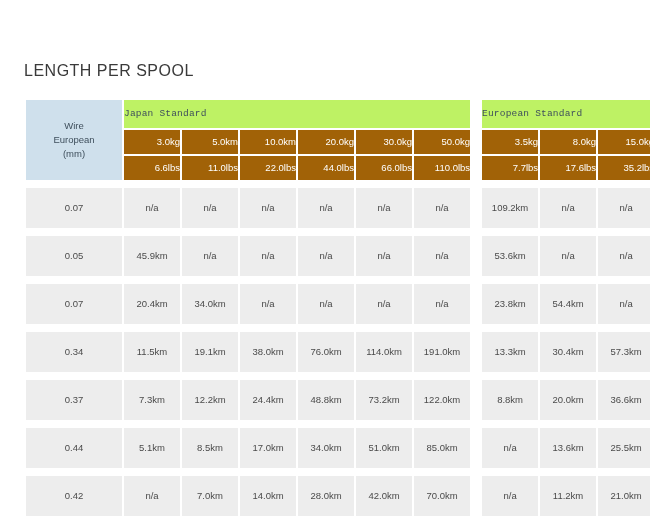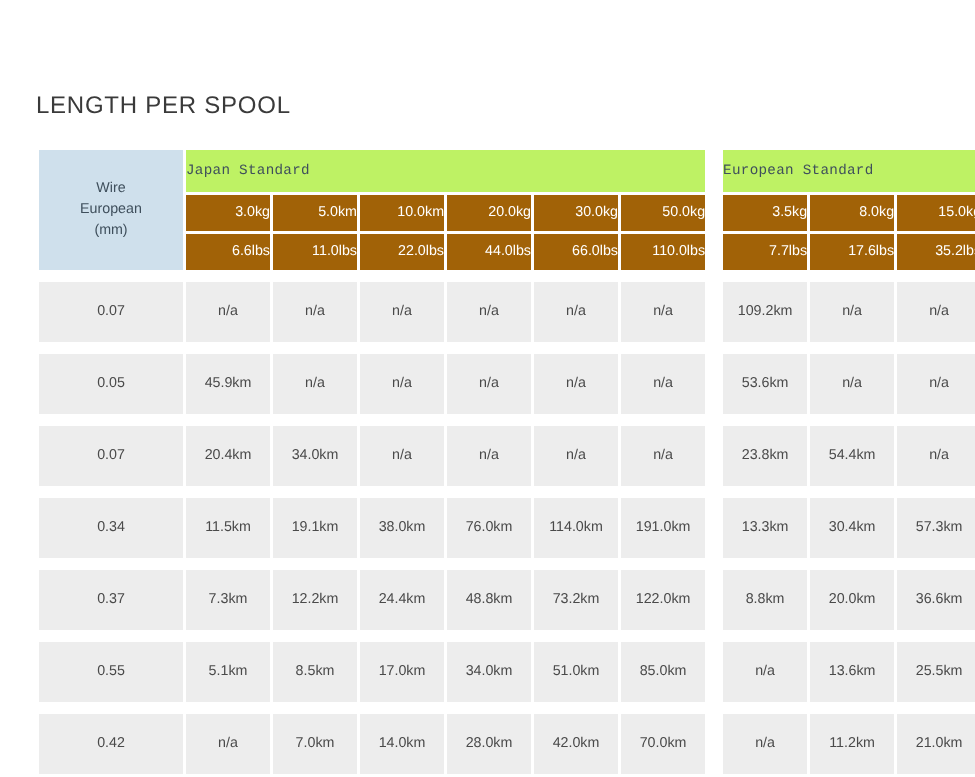--- a/index.html
+++ b/index.html
@@ -241,21 +241,21 @@
         <td class="cell">8.8km</td>
         <td class="cell">20.0km</td>
         <td class="cell">36.6km</td>
       </tr>
 
       <tr class="row-gap">
           <td colspan="11"></td>
         </tr>
 
       <tr>
-        <td class="diam">0.55</td>
+        <td class="diam">0.44</td>
         <td class="cell">5.1km</td>
         <td class="cell">8.5km</td>
         <td class="cell">17.0km</td>
         <td class="cell">34.0km</td>
         <td class="cell">51.0km</td>
         <td class="cell">85.0km</td>
         <td class="spacer-col"></td>
         <td class="cell">n/a</td>
         <td class="cell">13.6km</td>
         <td class="cell">25.5km</td>

